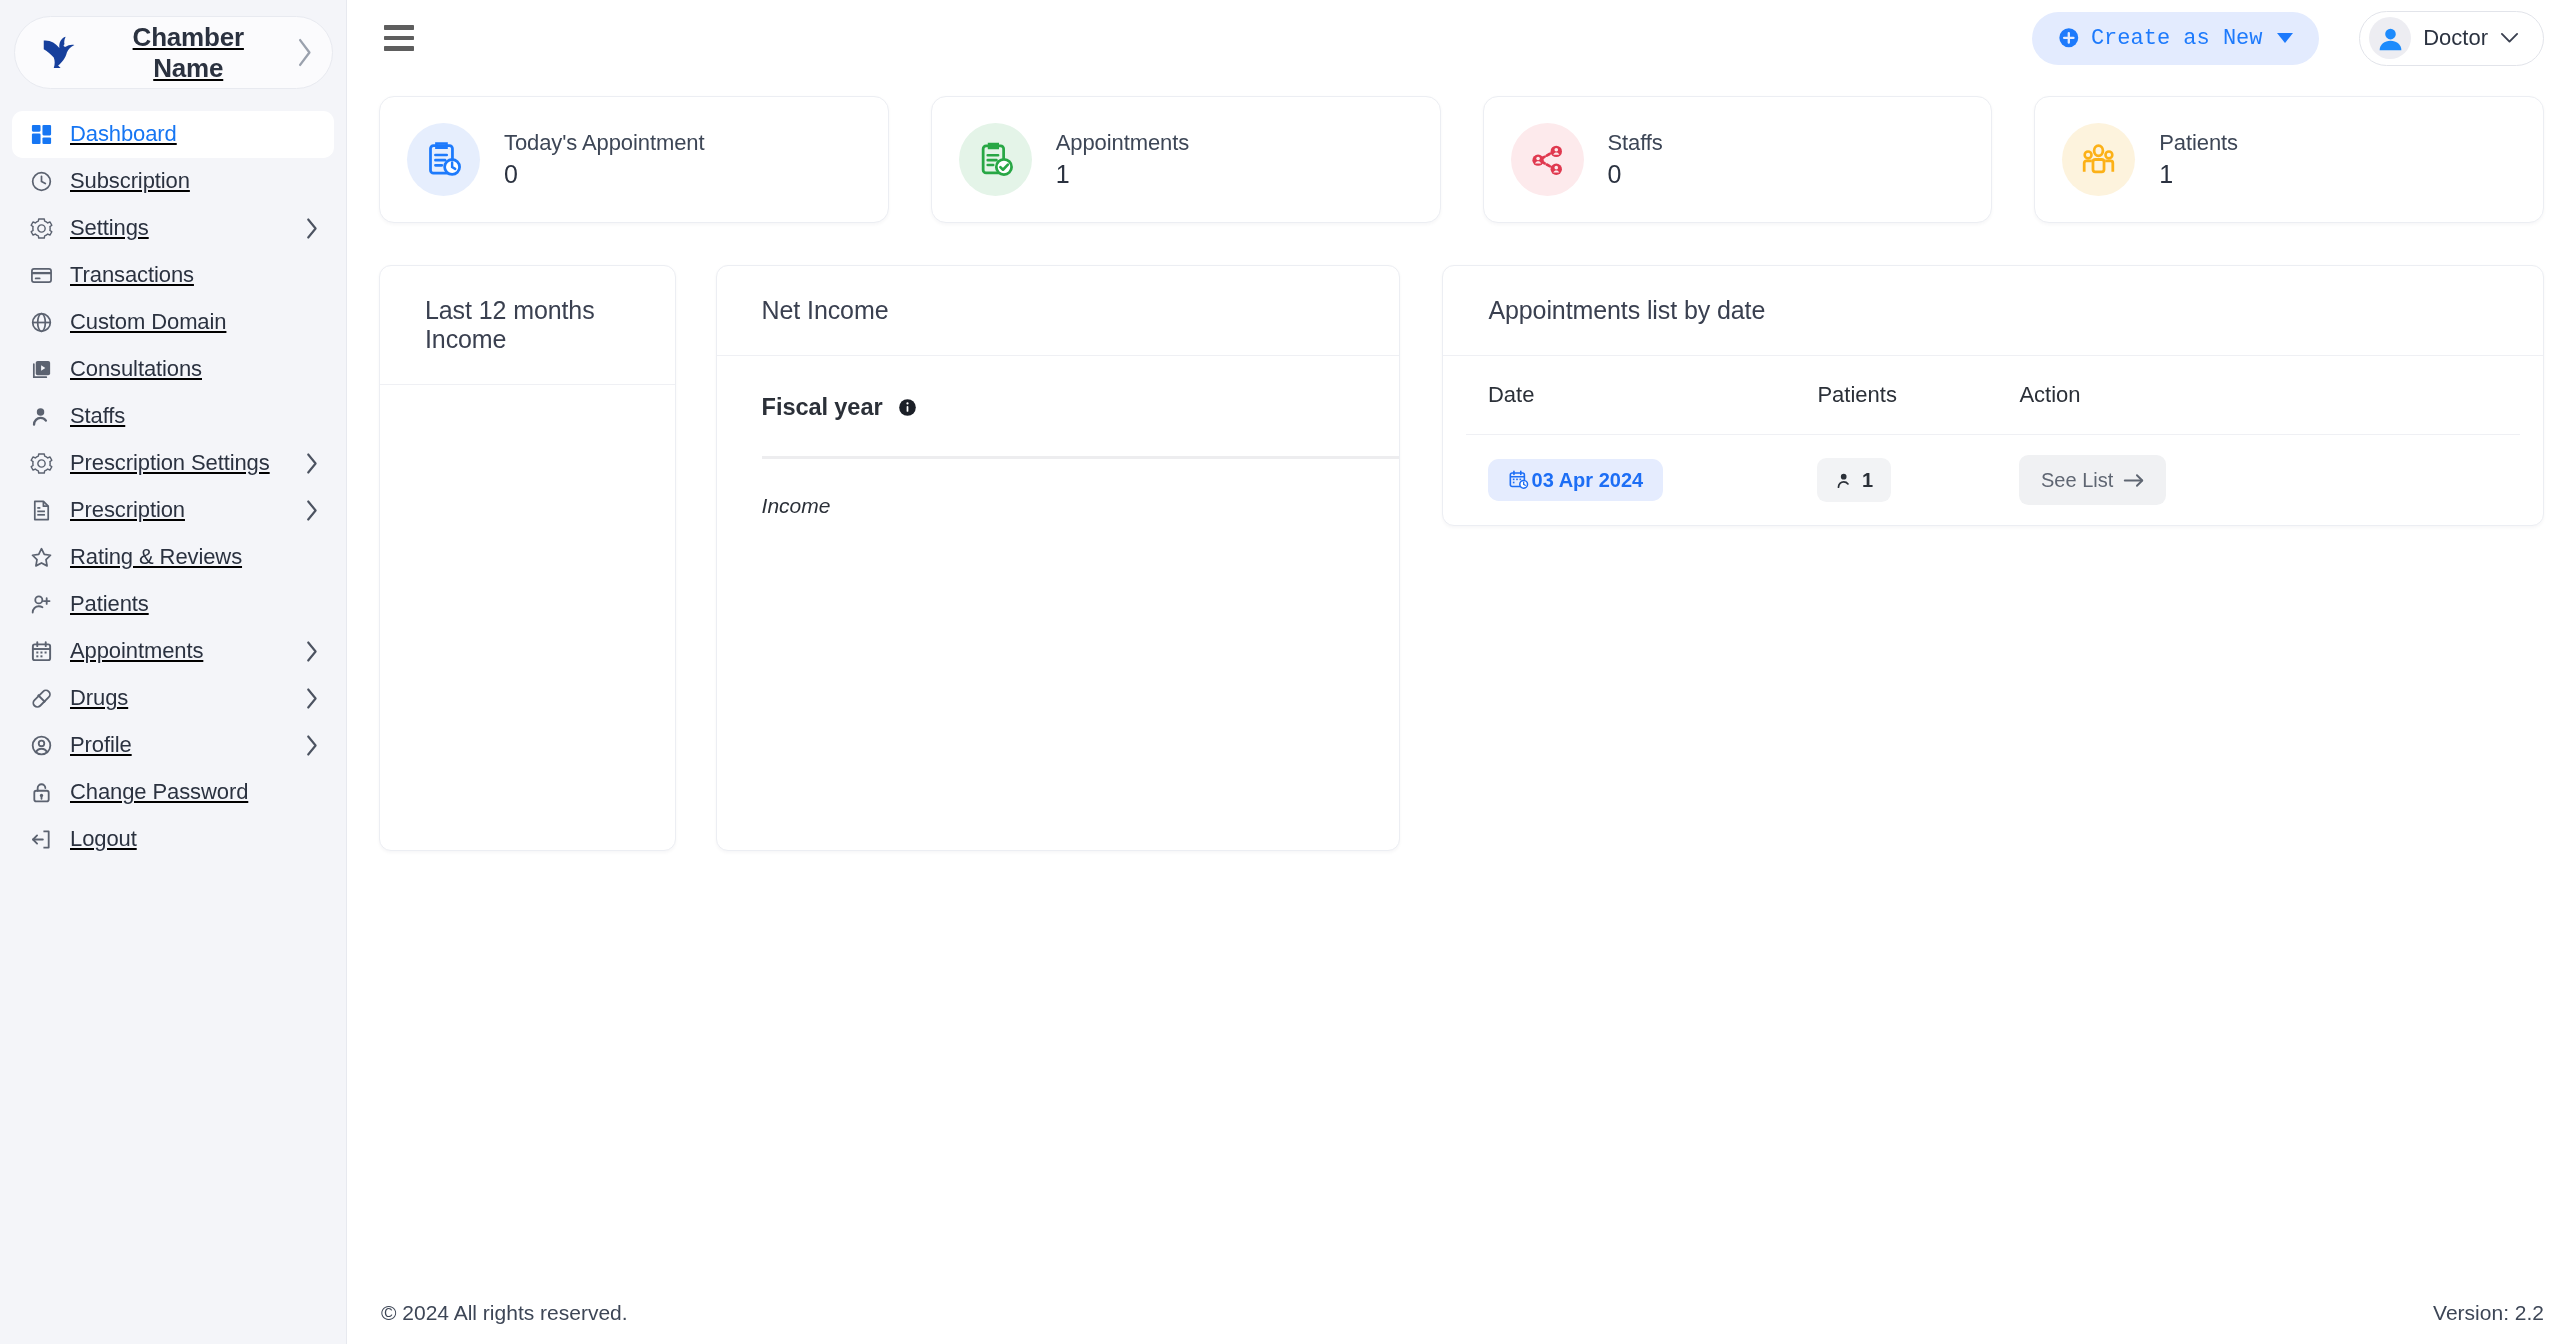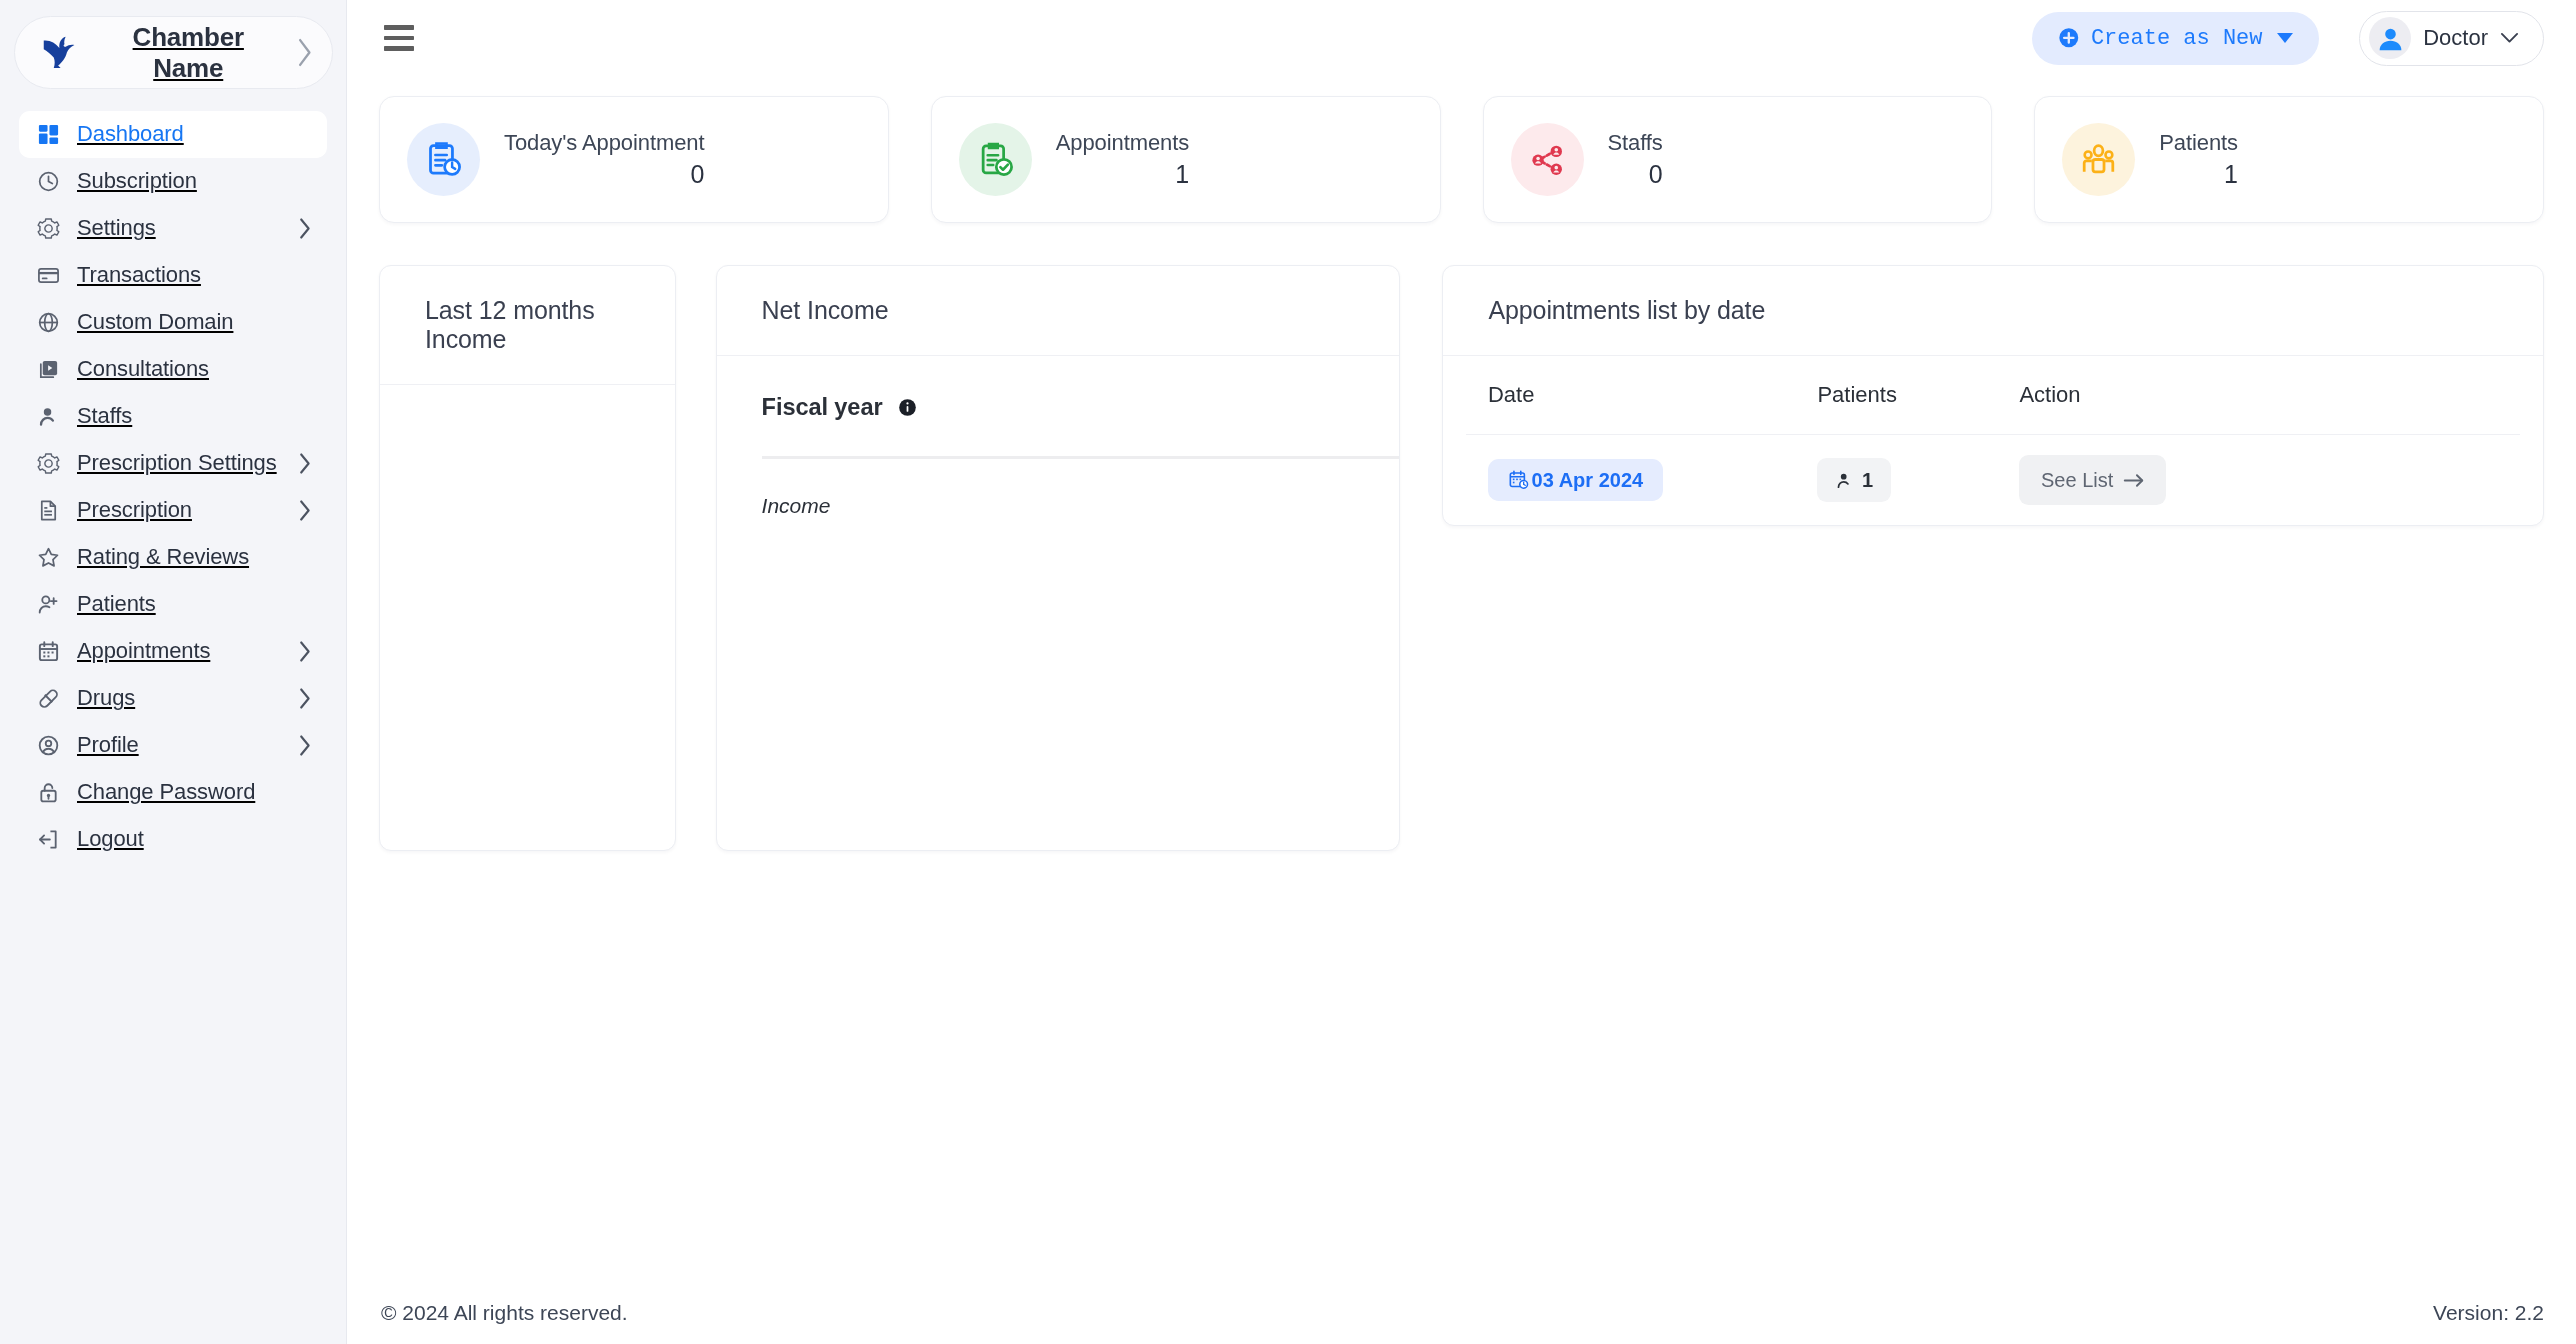--- a/index.html
+++ b/index.html
@@ -35,21 +35,21 @@
   .brand-name {
     flex: 1 1 auto;
     font-size: 26px;
     font-weight: 700;
     color: #2b3240;
     text-align: center;
     letter-spacing: -0.2px;
   }
   .brand-chevron { flex: 0 0 auto; color: #9aa1ad; display:flex; align-items:center;}
 
-  .nav { margin-top: 21.6px; padding: 0 19px; }
+  .nav { margin-top: 21.6px; padding: 0 12px; }
   .nav-item {
     display: flex;
     align-items: center;
     height: 47px;
     padding: 0 15px;
     border-radius: 10.8px;
     gap: 15px;
     cursor: pointer;
   }
   .nav-item.active { background: #ffffff; }
@@ -97,21 +97,21 @@
     height: 55px;
     padding: 0 24px 0 9.4px;
     cursor:pointer;
     margin-left: 26px;
   }
   .avatar { width: 42px; height:42px; border-radius:50%; background:#ededf2; display:flex;align-items:center;justify-content:center; flex:0 0 42px;}
   .user-name { font-size:22px; color:#2b3240; }
   .chev-sm { color:#3a4050; display:flex;align-items:center;}
 
   
-  .stats { display:flex; padding: 20px 32px 0 32px; gap: 42px; text-align: right; }
+  .stats { display:flex; padding: 20px 32px 0 32px; gap: 42px; }
   .stat-card {
     flex: 1 1 0;
     background:#fff;
     border:1.3px solid #eceef3;
     border-radius: 15px;
     height: 127px;
     display:flex; align-items:center;
     padding: 0 27px;
     gap: 24px;
     box-shadow: 0 1.3px 3.4px rgba(20,30,60,0.035);

